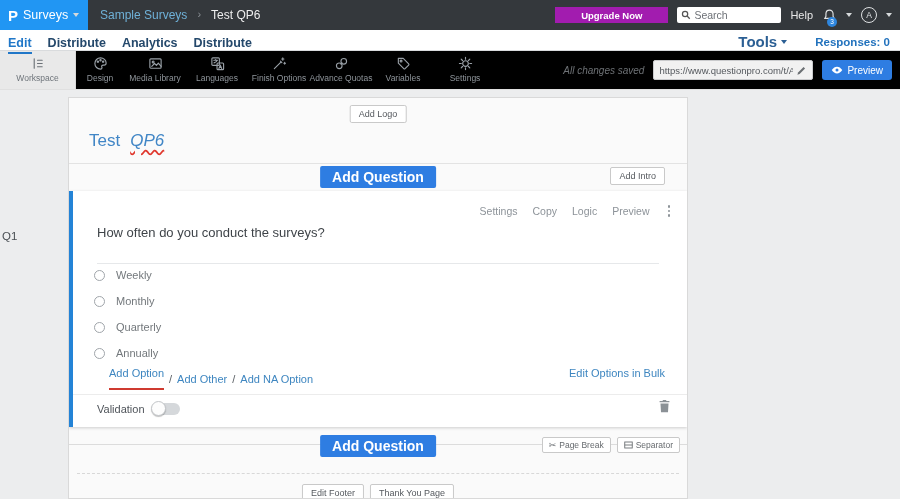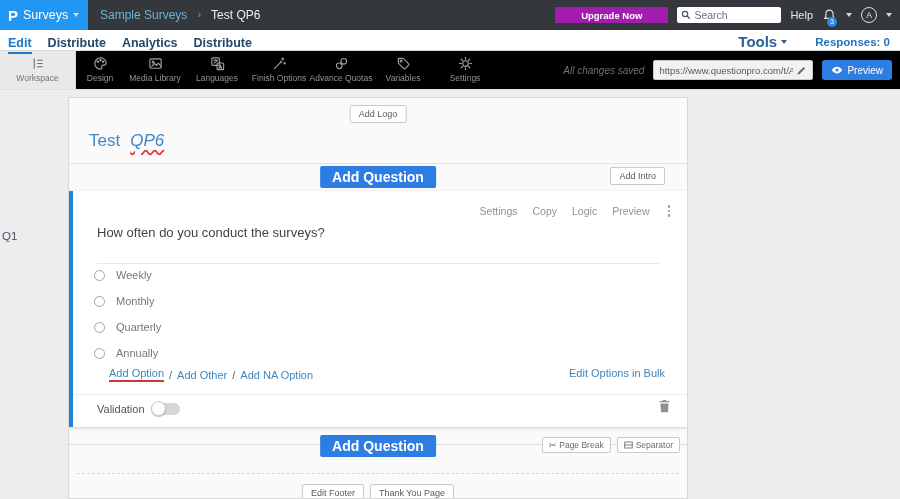--- a/index.html
+++ b/index.html
@@ -71,21 +71,21 @@
   .qmenu { position:absolute; top:13px; right:14px; display:flex; align-items:center; gap:15px; }
   .qmenu .mitem { font-size:10.5px; color:#8d9399; cursor:pointer; }
   .kebab { display:flex; flex-direction:column; gap:2px; cursor:pointer; padding:1px 3px; }
   .kebab i { width:2.5px; height:2.5px; background:#8d9399; border-radius:50%; }
   .qtext { position:absolute; left:24px; top:34px; right:28px; font-size:13px; color:#3f4449; border-bottom:1px solid #e6e8ea; padding-bottom:23px; cursor:text; }
   .optrow { position:absolute; left:21px; display:flex; align-items:center; gap:11px; }
   .radio { width:11px; height:11px; border:1px solid #a0a5aa; border-radius:50%; background:#fff; cursor:pointer; }
   .optlabel { font-size:11px; color:#73787c; cursor:text; }
   .linksrow { position:absolute; left:36px; top:176px; display:flex; align-items:center; gap:5px; font-size:11px; }
   .addlink { color:#3e86c0; cursor:pointer; }
-  .addlink.flagged { border-bottom:2px solid #cf3a30; padding-bottom:1px; }
+  .addlink.flagged { border-bottom:2px solid #cf3a30; padding-bottom:9px; }
   .lsep { color:#5a5f64; }
   .bulk { position:absolute; right:22px; top:176px; font-size:11px; color:#3e86c0; cursor:pointer; }
   .hdiv2 { position:absolute; top:203px; left:0; right:0; border-top:1px solid #ececec; }
   .valrow { position:absolute; left:24px; top:212px; display:flex; align-items:center; gap:8px; }
   .vallabel { font-size:11px; color:#4f545a; }
   .toggle { position:relative; width:27px; height:12px; background:#d5d8db; border-radius:7px; cursor:pointer; }
   .knob { position:absolute; left:-2px; top:-2px; width:15px; height:15px; background:#fdfdfd; border:1px solid #c3c6c9; border-radius:50%; box-shadow:0 1px 1px rgba(0,0,0,0.25); }
   .trash { position:absolute; right:16px; top:208px; cursor:pointer; }
 
   .hdiv3 { position:absolute; top:346px; left:0; right:0; border-top:1px solid #dcdcdc; }

